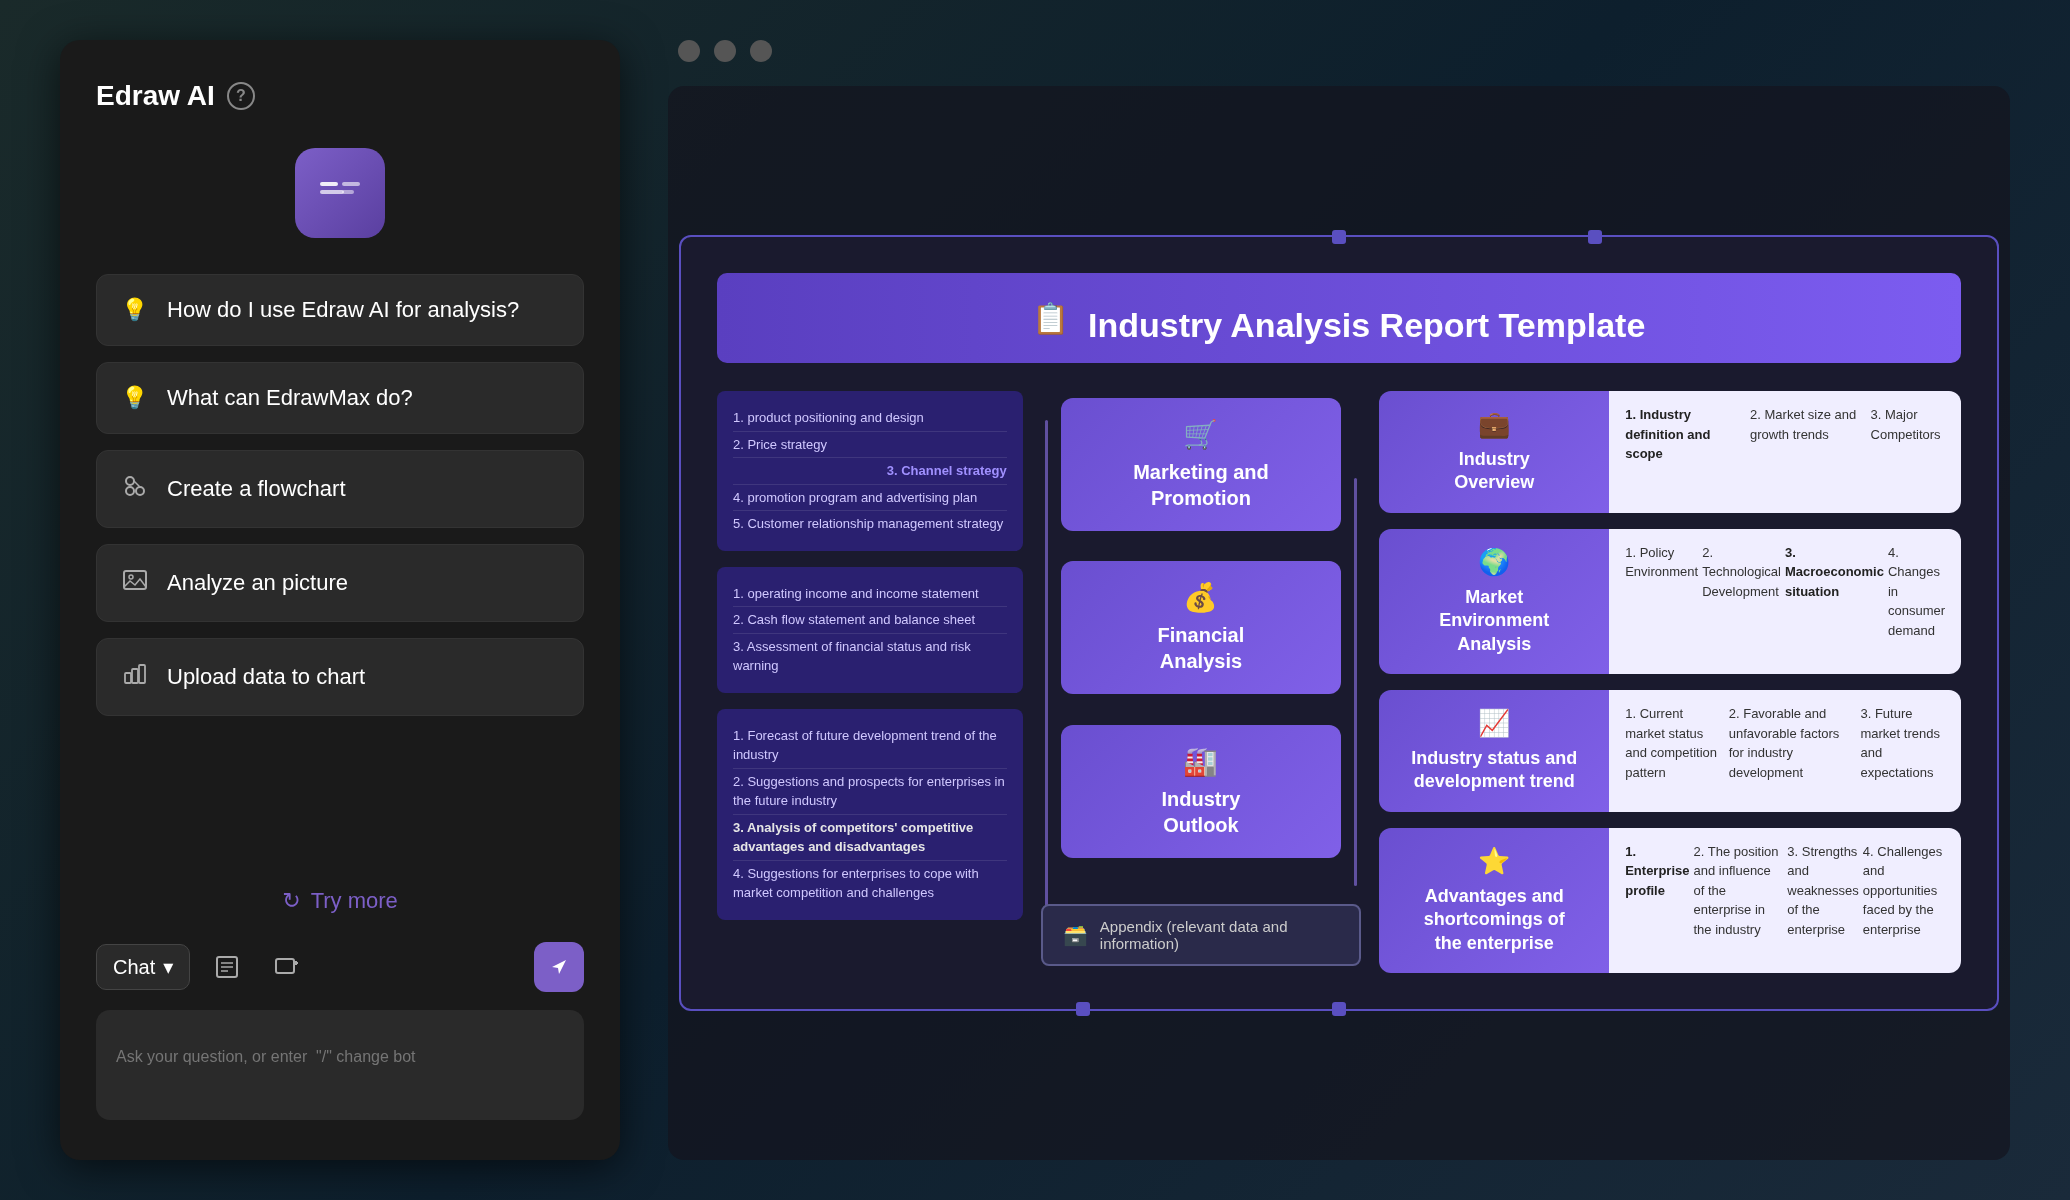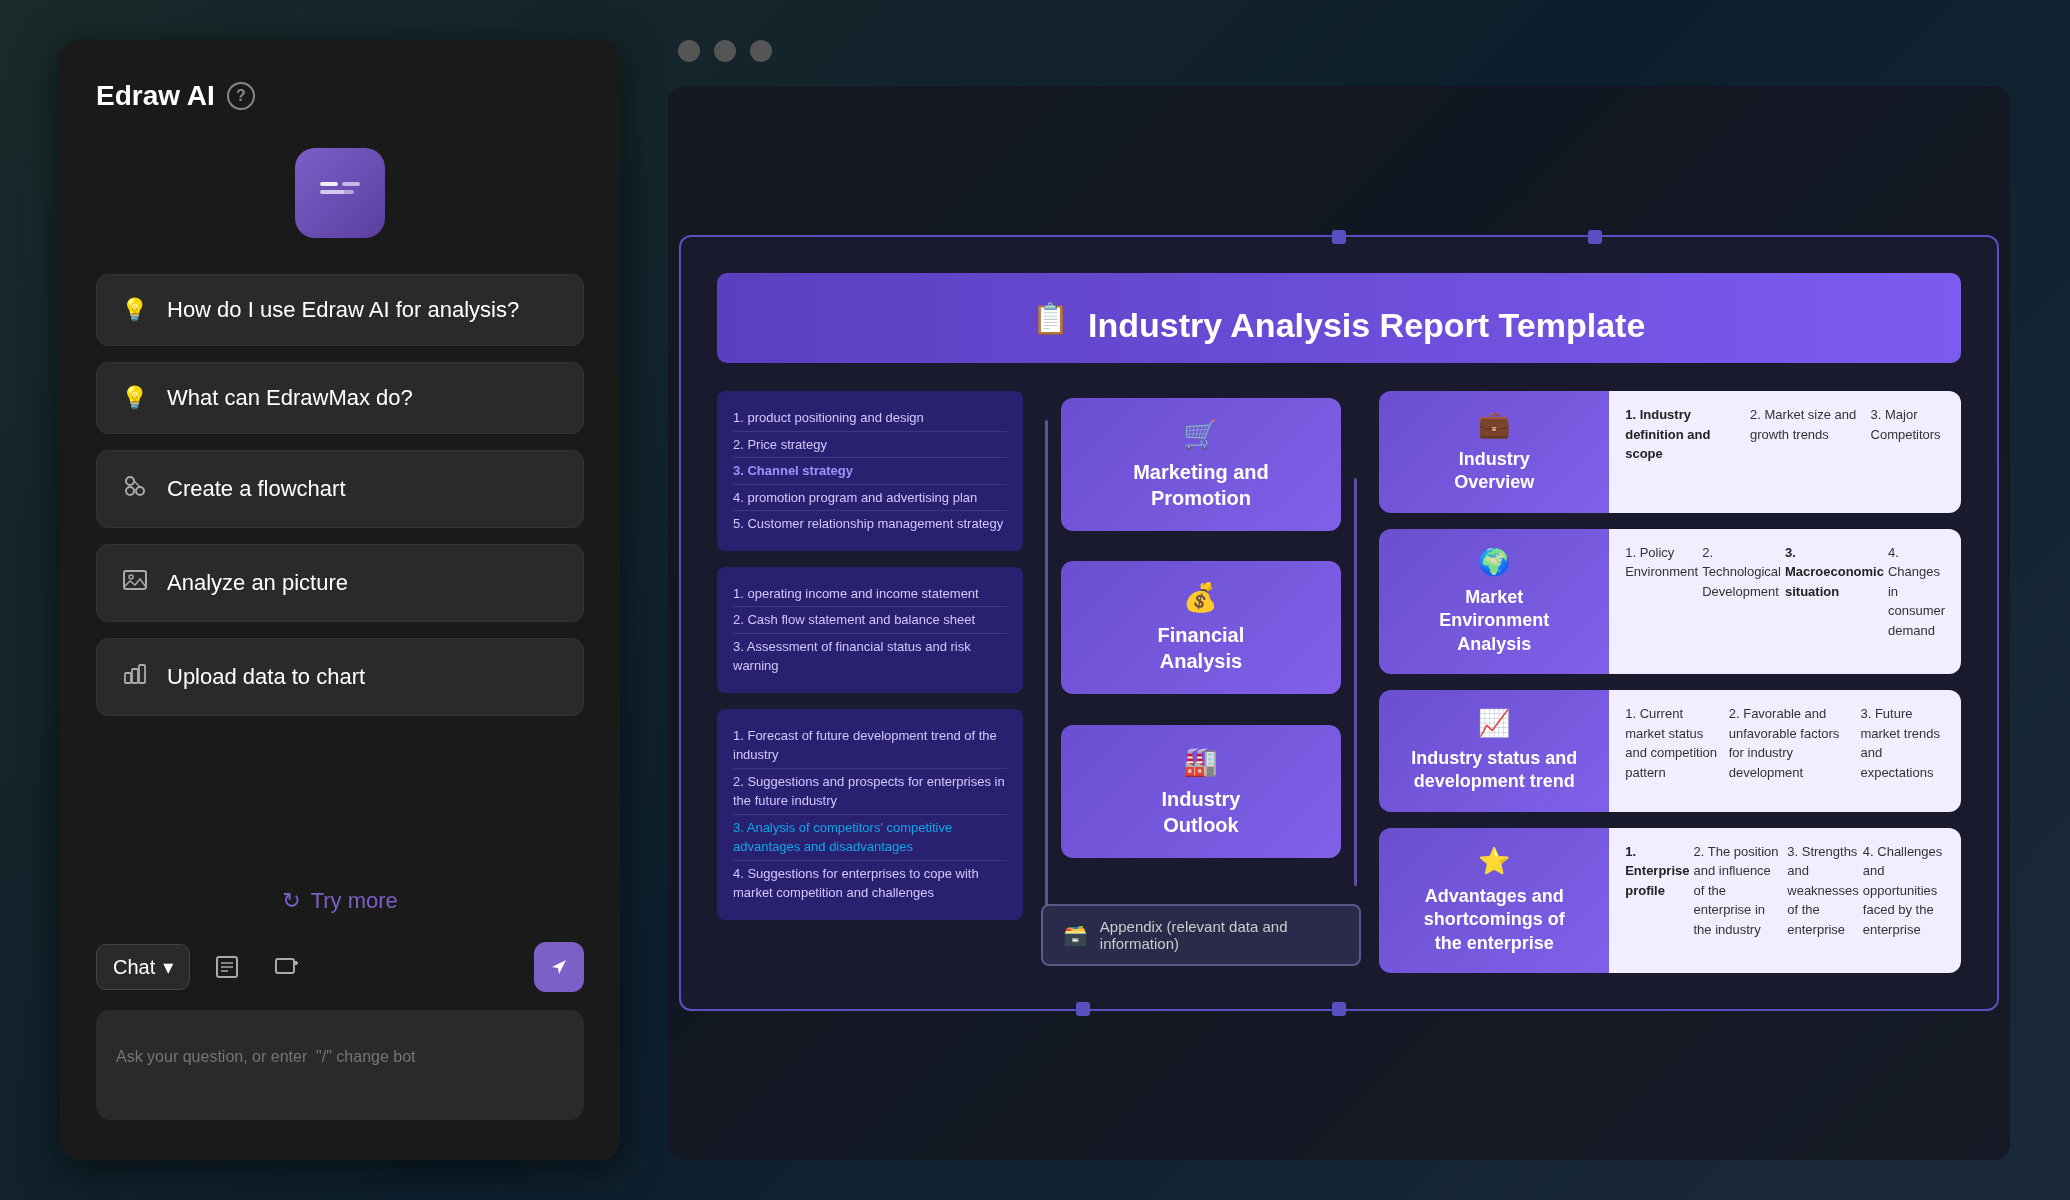--- a/index.html
+++ b/index.html
@@ -467,35 +467,35 @@
         <span class="diagram-title-text">Industry Analysis Report Template</span>
       </div>
 
       <div style="display:flex; gap:0; align-items:stretch;">
 
         <div style="display:flex; flex-direction:column; gap:16px; width:376px; margin-right:16px;">
 
           <div class="detail-block" style="min-height:110px;">
             <div class="detail-item">1. product positioning and design</div>
             <div class="detail-item">2. Price strategy</div>
-            <div class="detail-item" style="font-weight:600; color:#a090ff;">3. Channel strategy</div>
+            <div class="detail-item" style="font-weight:600; color:#a090ff;text-align:right;">3. Channel strategy</div>
             <div class="detail-item">4. promotion program and advertising plan</div>
             <div class="detail-item">5. Customer relationship management strategy</div>
           </div>
 
           <div class="detail-block" style="min-height:90px;">
             <div class="detail-item">1. operating income and income statement</div>
             <div class="detail-item">2. Cash flow statement and balance sheet</div>
             <div class="detail-item">3. Assessment of financial status and risk warning</div>
           </div>
 
           <div class="detail-block" style="min-height:110px;">
             <div class="detail-item">1. Forecast of future development trend of the industry</div>
             <div class="detail-item">2. Suggestions and prospects for enterprises in the future industry</div>
-            <div class="detail-item" style="font-weight:400; color:#0ea5e9;">3. Analysis of competitors' competitive advantages and disadvantages</div>
+            <div class="detail-item" style="font-weight:700; color:#e5e5e5;">3. Analysis of competitors' competitive advantages and disadvantages</div>
             <div class="detail-item">4. Suggestions for enterprises to cope with market competition and challenges</div>
           </div>
 
         </div>
 
         <div style="width:20px; display:flex; align-items:center; justify-content:center; margin-right:16px;">
           <div style="width:3px; height:90%; background:#6050a0; border-radius:2px;"></div>
         </div>
 
         <div style="display:flex; flex-direction:column; gap:16px; width:260px; margin-right:16px; align-items:center; justify-content:space-around;">

